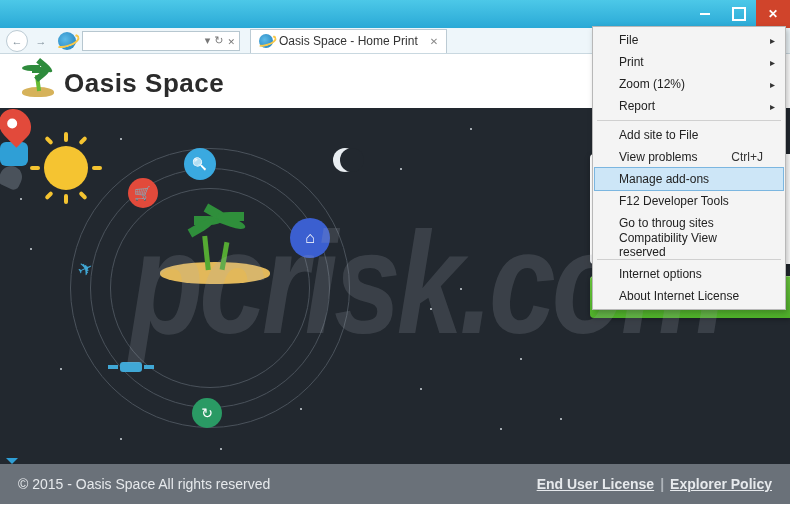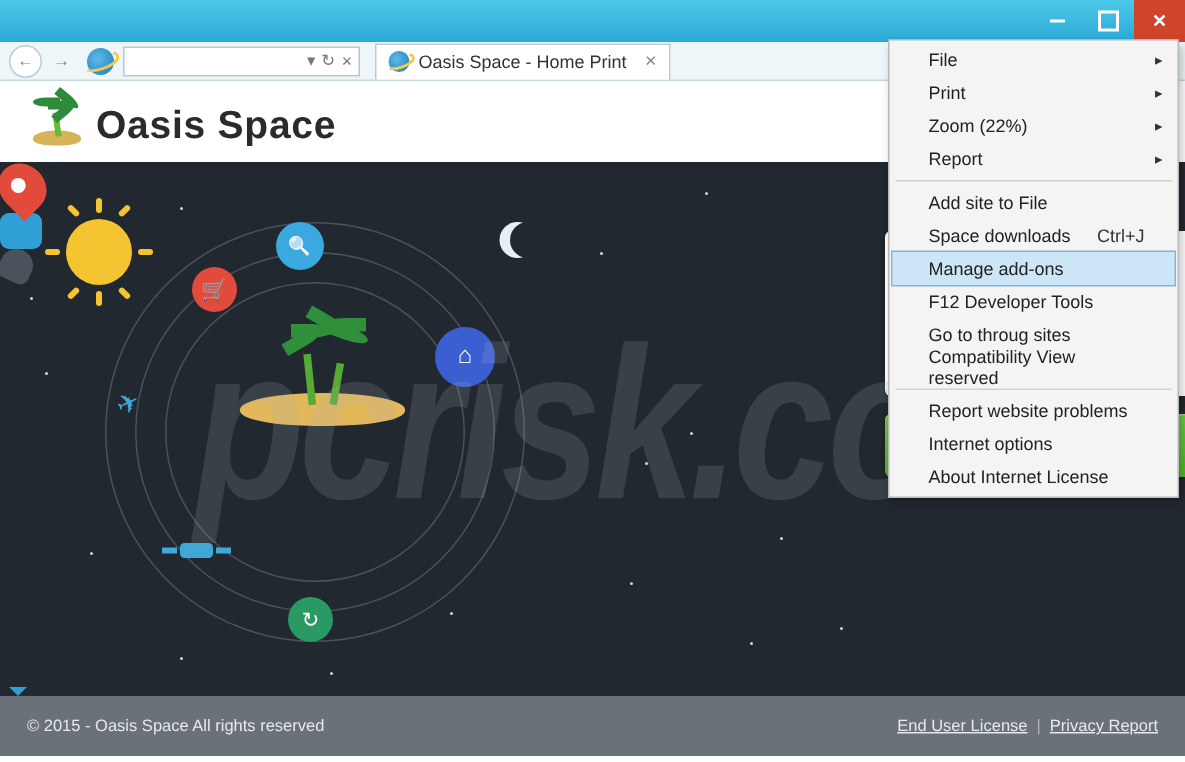--- a/index.html
+++ b/index.html
@@ -74,22 +74,22 @@
     .d-rocket{ width:22px; height:22px; background:#4a525b; top:56px; left:330px; transform:rotate(25deg); border-radius:50% 50% 6px 6px;}
     .d-plane{ position:absolute; top:150px; left:78px; color:#40a8d6; font-size:18px; transform:rotate(-25deg);}
     .d-sat{ position:absolute; top:254px; left:120px; width:22px; height:10px; background:#40a8d6; border-radius:3px;}
     .d-sat::before,.d-sat::after{content:"";position:absolute;width:10px;height:4px;background:#40a8d6;top:3px;}
     .d-sat::before{left:-12px;} .d-sat::after{right:-12px;}
 
     .hero-card{ position:absolute; top:46px; right:0; width:200px; height:110px; background:#fff; border-radius:4px 0 0 4px; padding:14px 0 0 18px; box-shadow:0 2px 6px rgba(0,0,0,.2);}
     .hero-card h2{ font-size:22px; color:#333; font-weight:400; line-height:1.25;}
     .start-btn{ position:absolute; top:168px; right:0; width:200px; height:42px; background:linear-gradient(#6cc93f,#4fb12a); border-radius:4px 0 0 4px; color:#fff; display:flex; align-items:center; justify-content:center; font-size:17px; font-weight:600; box-shadow:0 2px 4px rgba(0,0,0,.25), inset 0 1px 0 rgba(255,255,255,.3);}
 
-    .site-footer{ height:40px; background:#6a7179; color:#e6e9ec; font-size:11px; display:flex; align-items:center; padding:0 18px;}
-    .site-footer .links{ margin-left:auto; display:flex; gap:6px;}
+    .site-footer{ height:40px; background:#6a7179; color:#e6e9ec; font-size:14px; display:flex; align-items:center; padding:0 18px;}
+    .site-footer .links{ margin-left:auto; display:flex; gap:6px;font-weight:bold;}
     .site-footer a{ color:#e6e9ec; text-decoration:underline;}
     .sep{ color:#aeb4ba;}
 
     
     .watermark{ position:absolute; top:160px; left:130px; font-size:120px; font-weight:800; color:rgba(170,178,186,0.18); font-style:italic; letter-spacing:-4px; pointer-events:none; white-space:nowrap; transform:scaleY(1.2);}
 
     
     .menu{ position:absolute; top:26px; right:4px; width:194px; background:#f4f4f4; border:1px solid #b8b8b8; box-shadow:2px 3px 6px rgba(0,0,0,.25); font-size:12px; color:#222; z-index:50; padding:2px;}
     .menu-item{ height:22px; display:flex; align-items:center; padding:0 20px 0 24px; position:relative;}
     .menu-item.has-sub::after{ content:"▸"; position:absolute; right:8px; font-size:10px; color:#333;}
@@ -224,63 +224,60 @@
       </h2>
     </div>
     <div class="start-btn">Start Now!</div>
   </div>
 
   <div class="site-footer">
     <span>© 2015 - Oasis Space All rights reserved</span>
     <div class="links">
       <a href="#">End User License</a>
       <span class="sep">|</span>
-      <a href="#">Privacy Report</a>
+      <a href="#">Explorer Policy</a>
     </div>
   </div>
 
   <div class="watermark">pcrisk.com</div>
 </div>
 
 <div class="menu">
   <div class="menu-item has-sub">
       <span>File</span>
     </div>
   <div class="menu-item has-sub">
       <span>Print</span>
     </div>
   <div class="menu-item has-sub">
-      <span>Zoom (22%)</span>
+      <span>Zoom (12%)</span>
     </div>
   <div class="menu-item has-sub">
       <span>Report</span>
     </div>
   <div class="menu-sep"></div>
   <div class="menu-item">
       <span>Add site to File</span>
     </div>
   <div class="menu-item">
-    <span>Space downloads</span>
+    <span>View problems</span>
     <span class="shortcut">Ctrl+J</span>
   </div>
   <div class="menu-item highlight">
       <span>Manage add-ons</span>
     </div>
   <div class="menu-item">
       <span>F12 Developer Tools</span>
     </div>
   <div class="menu-item">
       <span>Go to throug sites</span>
     </div>
   <div class="menu-item">
       <span>Compatibility View reserved</span>
     </div>
   <div class="menu-sep"></div>
   <div class="menu-item">
-      <span>Report website problems</span>
-    </div>
-  <div class="menu-item">
       <span>Internet options</span>
     </div>
   <div class="menu-item">
       <span>About Internet License</span>
     </div>
 </div>
 
 </body></html>

